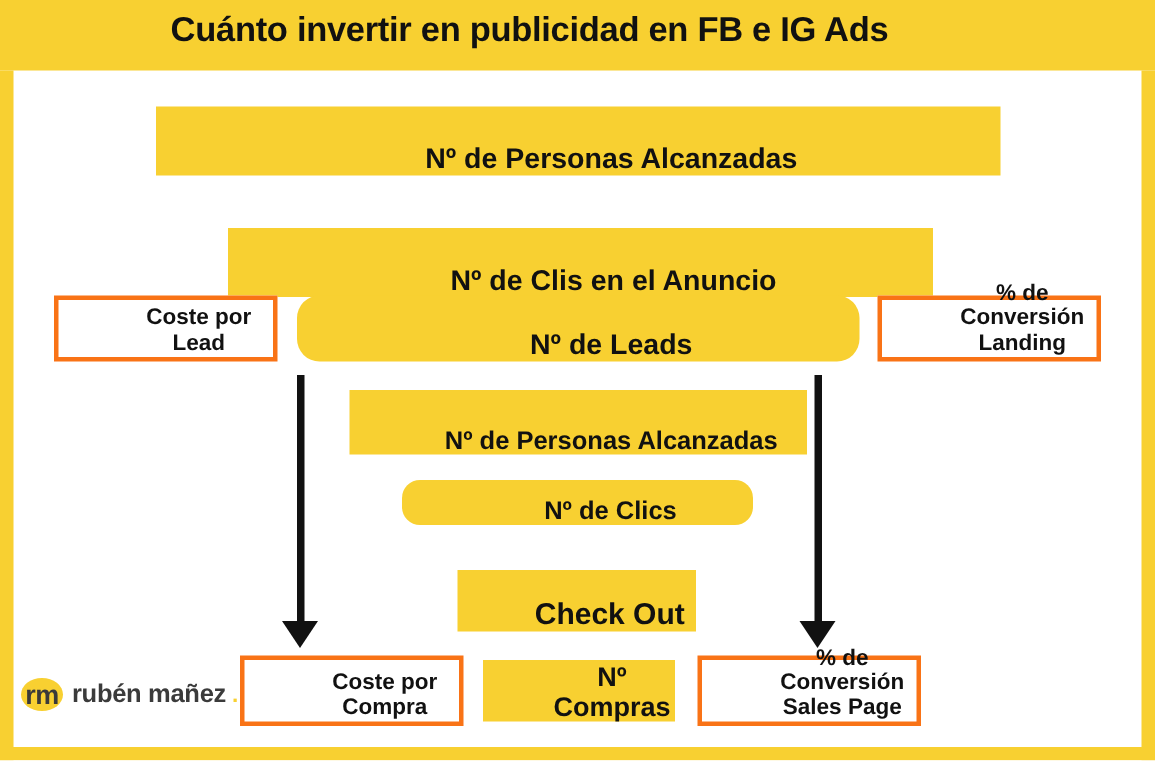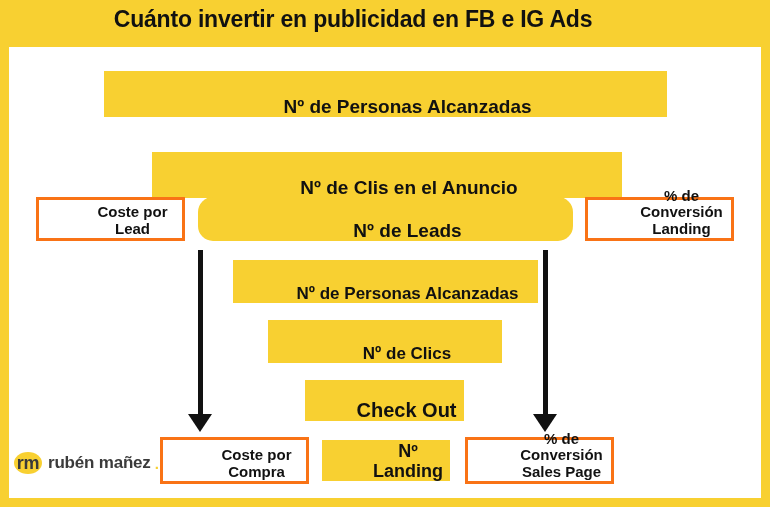--- a/index.html
+++ b/index.html
@@ -156,32 +156,32 @@
       <div class="box yellow" style="left: 198px; top: 197px; width: 375px; height: 44px; font-size: 19px; border-radius: 15px;">
         <span style="white-space: pre-line;">Nº de Leads</span>
       </div>
       <div class="box outline" style="left: 585px; top: 197px; width: 149px; height: 44px; font-size: 15px;">
         <span style="white-space: pre-line;">% de Conversión
 Landing</span>
       </div>
       <div class="box yellow" style="left: 233px; top: 260px; width: 305px; height: 43px; font-size: 17px;">
         <span style="white-space: pre-line;">Nº de Personas Alcanzadas</span>
       </div>
-      <div class="box yellow" style="left: 268px; top: 320px; width: 234px; height: 43px; font-size: 17px;">
+      <div class="box yellow" style="left: 268px; top: 320px; width: 234px; height: 30px; font-size: 17px; border-radius: 12px;">
         <span style="white-space: pre-line;">Nº de Clics</span>
       </div>
       <div class="box yellow" style="left: 305px; top: 380px; width: 159px; height: 41px; font-size: 20px;">
         <span style="white-space: pre-line;">Check Out</span>
       </div>
       <div class="box outline" style="left: 160px; top: 437px; width: 149px; height: 47px; font-size: 15px;">
         <span style="white-space: pre-line;">Coste por
 Compra</span>
       </div>
       <div class="box yellow" style="left: 322px; top: 440px; width: 128px; height: 41px; font-size: 18px;">
-        <span style="white-space: pre-line;">Nº Landing</span>
+        <span style="white-space: pre-line;">Nº Compras</span>
       </div>
       <div class="box outline" style="left: 465px; top: 437px; width: 149px; height: 47px; font-size: 15px;">
         <span style="white-space: pre-line;">% de Conversión
 Sales Page</span>
       </div>
     </div>
   <div id="arrows-layer">
       <div class="arrow" style="left: 185px; top: 250px; width: 30px; height: 182px;">
         <div class="shaft" style="height: 166px;"></div>
         <div class="head"></div>

